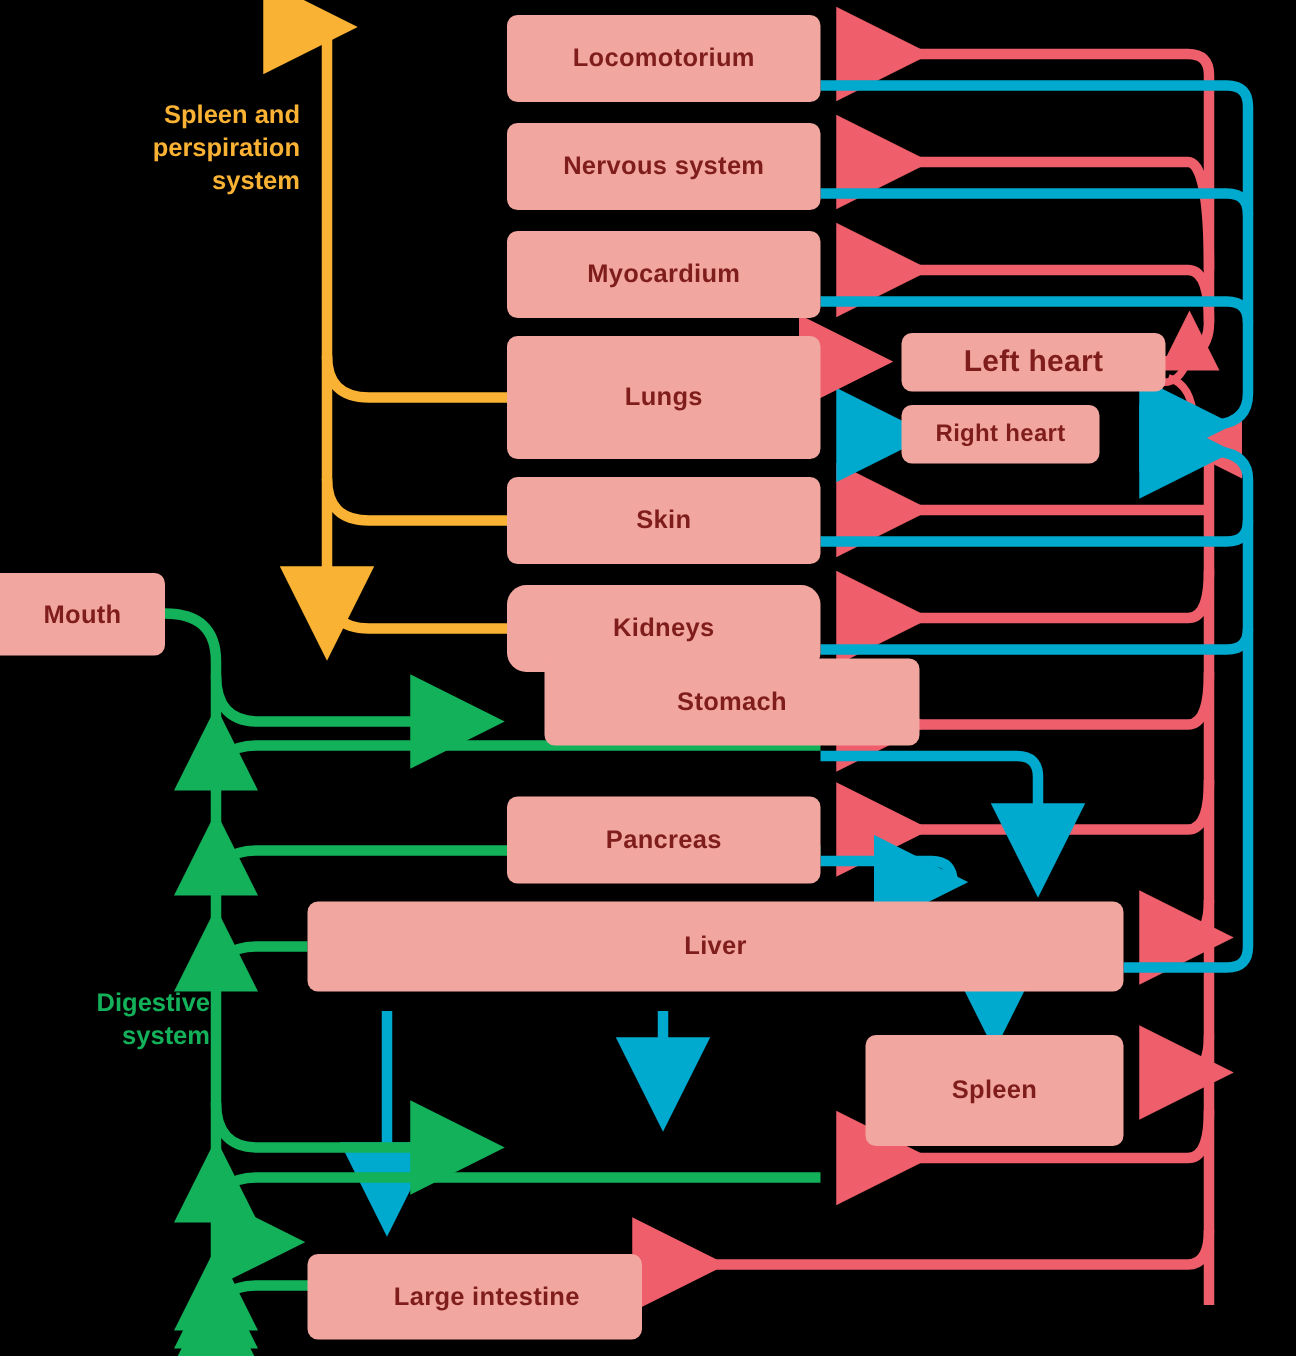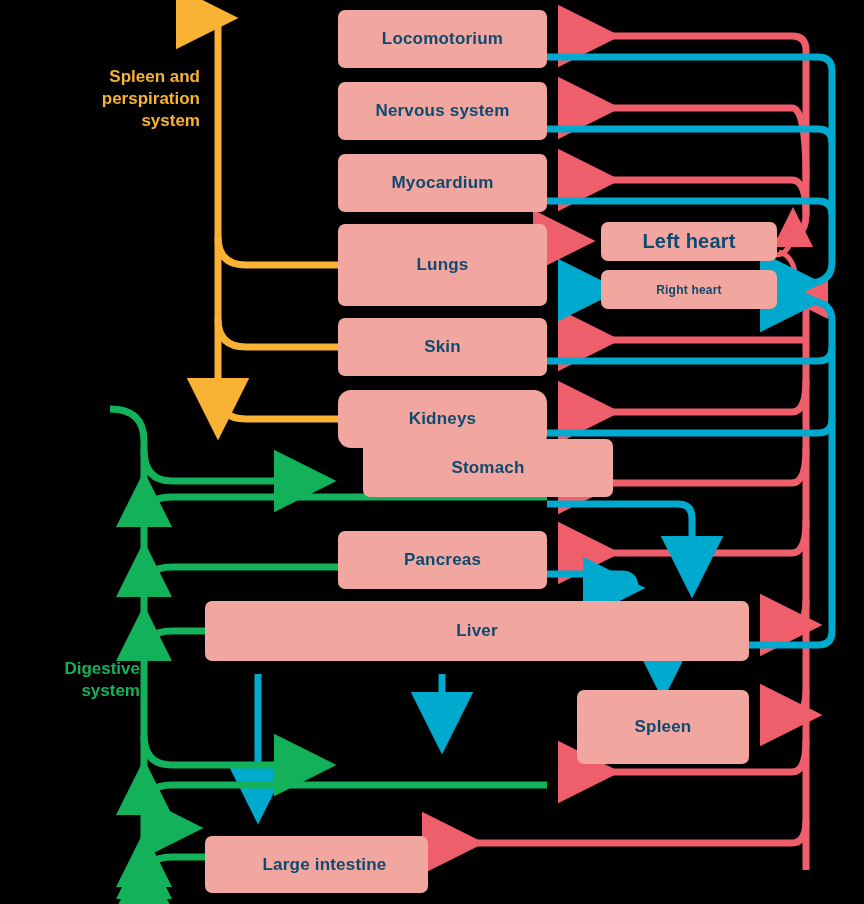--- a/index.html
+++ b/index.html
@@ -1,20 +1,20 @@
 <!DOCTYPE html>
 <html><head>
 <meta charset="utf-8">
 <style>
   html,body{margin:0;padding:0;background:#000;}
   #stage{position:relative;width:864px;height:904px;background:#000;overflow:hidden;
          font-family:"Liberation Sans","DejaVu Sans",sans-serif;}
   svg#wires{position:absolute;left:0;top:0;width:864px;height:904px;}
   .node{position:absolute;background:#F2A6A0;border-radius:7px;display:flex;
-        align-items:center;justify-content:center;color:#0c4a6e;font-weight:700;
+        align-items:center;justify-content:center;color:#7f1d1d;font-weight:700;
         font-size:17px;letter-spacing:.2px;}
   .sys-label{position:absolute;font-weight:700;font-size:17px;line-height:1.3;}
   #lbl-urine{color:#F9B233;text-align:right;right:664px;top:66px;width:190px;}
   #lbl-digestive{color:#13B25A;text-align:right;right:724px;top:658px;width:190px;}
 </style>
 </head>
 <body>
 
 <div id="stage">
 
@@ -111,22 +111,23 @@
   <div class="node" style="left:338px;top:82px;width:209px;height:58px;">Nervous system</div>
   <div class="node" style="left:338px;top:154px;width:209px;height:58px;">Myocardium</div>
   <div class="node" style="left:338px;top:224px;width:209px;height:82px;">Lungs</div>
   <div class="node" style="left:338px;top:318px;width:209px;height:58px;">Skin</div>
   <div class="node" style="left:338px;top:390px;width:209px;height:58px;border-radius:13px;">Kidneys</div>
   <div class="node" style="left:338px;top:439px;width:250px;height:58px;margin-left:25px;">Stomach</div>
   <div class="node" style="left:338px;top:531px;width:209px;height:58px;">Pancreas</div>
   <div class="node" style="left:205px;top:601px;width:544px;height:60px;">Liver</div>
   <div class="node" style="left:577px;top:690px;width:172px;height:74px;">Spleen</div>
   <div class="node" style="left:205px;top:836px;width:207px;height:57px;padding-left:16px;">Large intestine</div>
+  <div class="node" style="left:0px;top:382px;width:110px;height:55px;border-radius:0 7px 7px 0;">Mouth</div>
   <div class="node" style="left:601px;top:222px;width:176px;height:39px;font-size:20px;">Left heart</div>
-  <div class="node" style="left:601px;top:270px;width:176px;height:39px;font-size:12px;">Right heart</div>
+  <div class="node" style="left:601px;top:270px;width:132px;height:39px;font-size:16px;">Right heart</div>
 
   <div class="sys-label" id="lbl-urine">
     <div>Spleen and</div>
     <div>perspiration</div>
     <div>system</div>
   </div>
 
   <div class="sys-label" id="lbl-digestive">
     <div>Digestive</div>
     <div>system</div>

